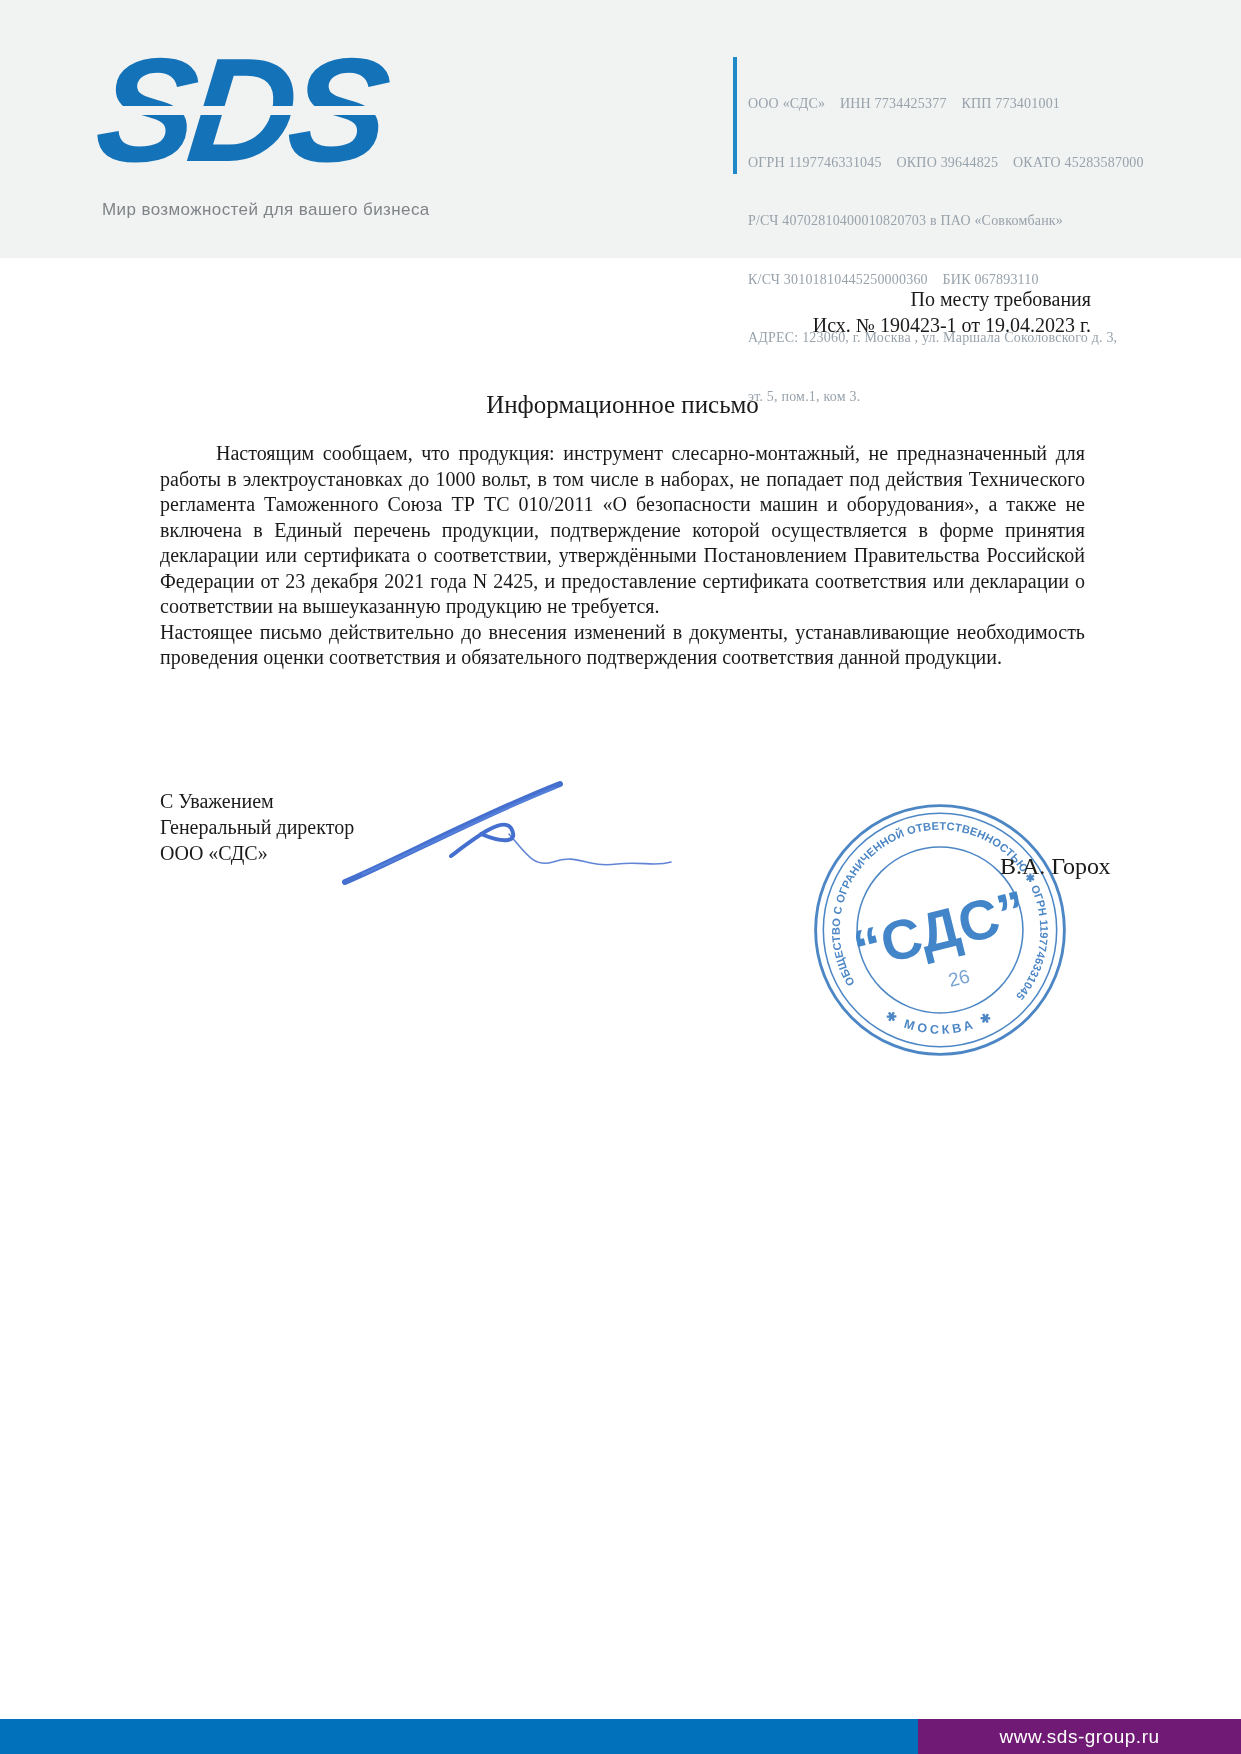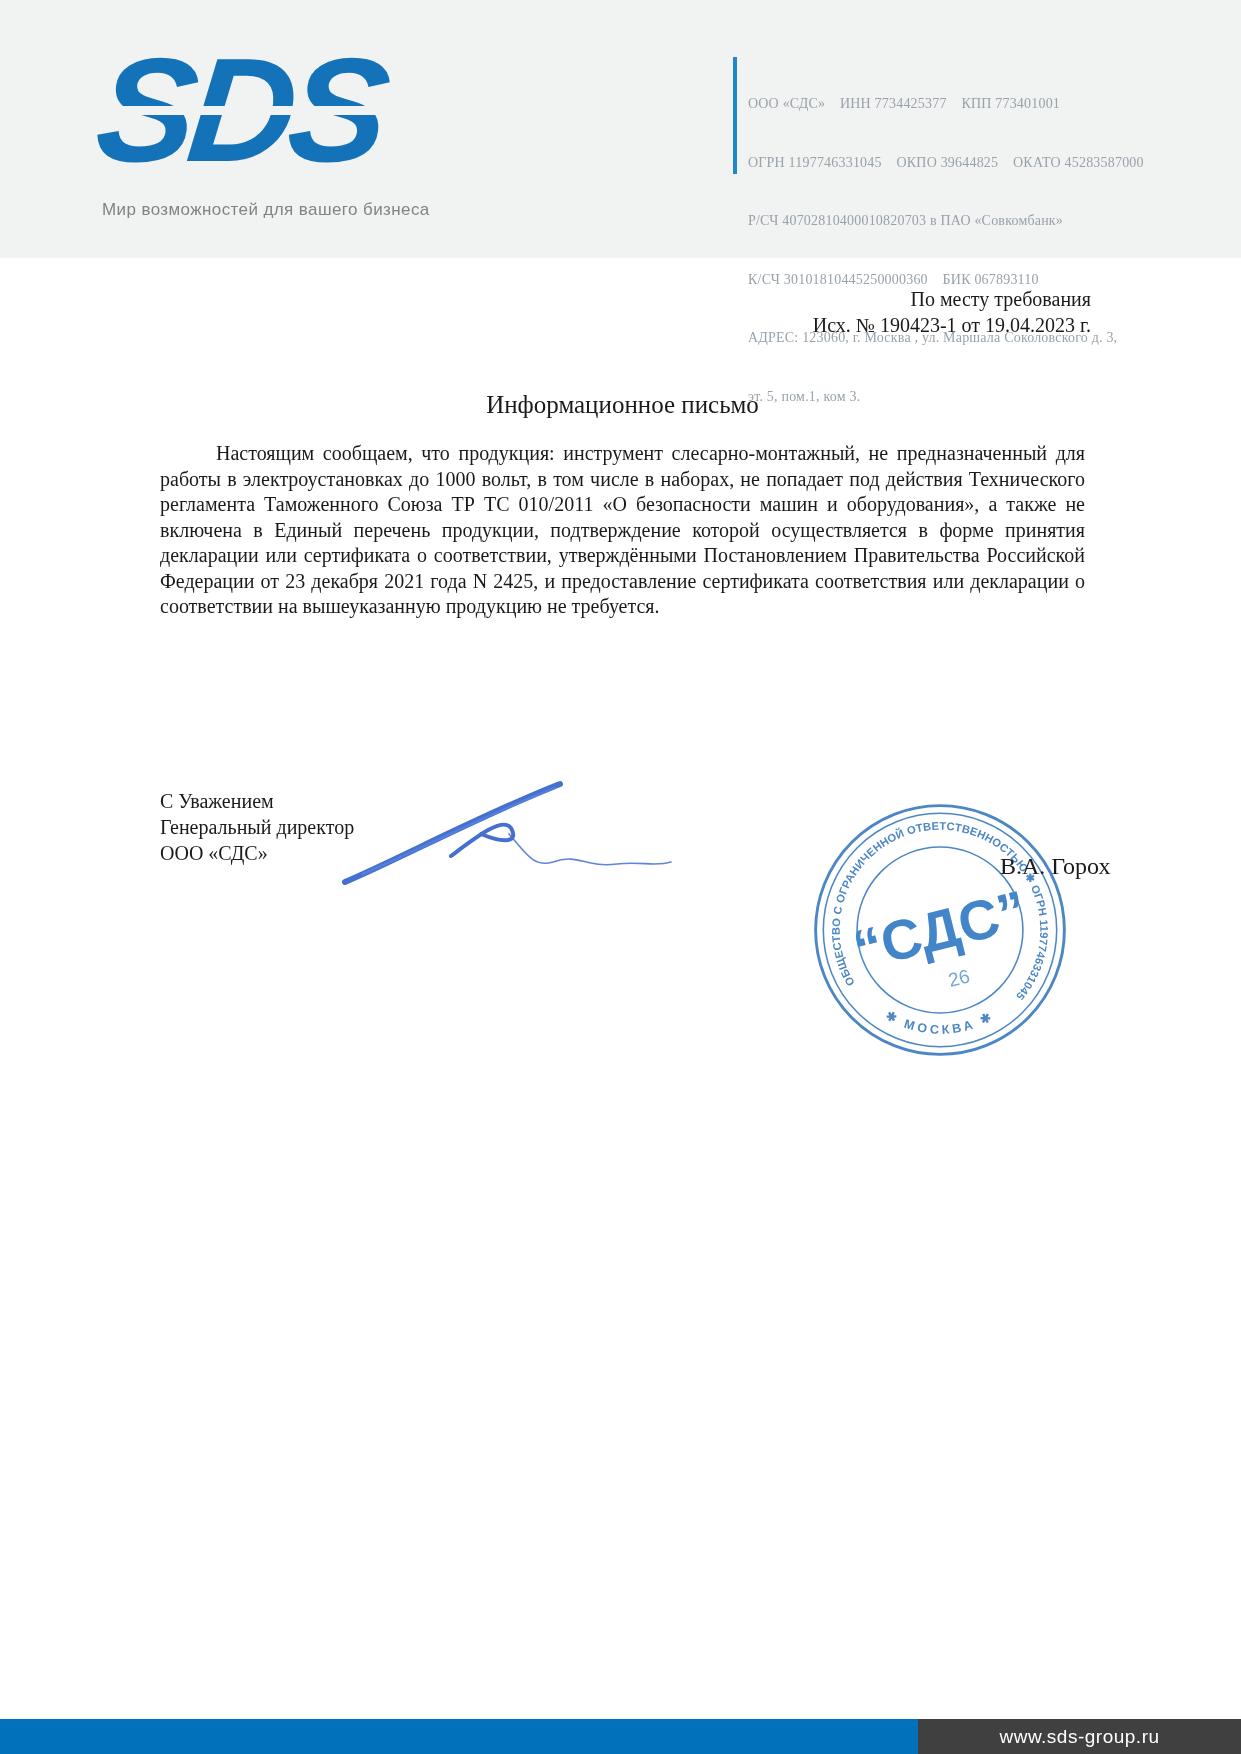--- a/index.html
+++ b/index.html
@@ -98,21 +98,21 @@
     font-size:20px; fill:#3a7abf; opacity:0.75;
   }
 
   
   .footer {
     position:absolute; left:0; bottom:0; width:1241px; height:35px;
     display:flex;
   }
   .footer-left  { width:918px; height:100%; background:#0071ba; }
   .footer-right {
-    flex:1; height:100%; background:#404040;
+    flex:1; height:100%; background:#701a75;
     display:flex; align-items:center; justify-content:center;
   }
   .footer-url {
     font-family:"Liberation Sans", sans-serif;
     font-size:19px; color:#ffffff; letter-spacing:0.5px;
   }
 </style>
 </head>
 <body>
 
@@ -138,20 +138,21 @@
   <main>
     <div class="recipient-block">
       <div>По месту требования</div>
       <div>Исх. № 190423-1 от 19.04.2023 г.</div>
     </div>
 
     <h1 class="letter-title">Информационное письмо</h1>
 
     <div class="body-text">
       <p class="indent">Настоящим сообщаем, что продукция: инструмент слесарно-монтажный, не предназначенный для работы в электроустановках до 1000 вольт, в том числе в наборах, не попадает под действия Технического регламента Таможенного Союза ТР ТС 010/2011 «О безопасности машин и оборудования», а также не включена в Единый перечень продукции, подтверждение которой осуществляется в форме принятия декларации или сертификата о соответствии, утверждёнными Постановлением Правительства Российской Федерации от 23 декабря 2021 года N 2425, и предоставление сертификата соответствия или декларации о соответствии на вышеуказанную продукцию не требуется.</p>
+      <p>Настоящее письмо действительно до внесения изменений в документы, устанавливающие необходимость проведения оценки соответствия и обязательного подтверждения соответствия данной продукции.</p>
     </div>
 
     <div class="signoff">
       <div>С Уважением</div>
       <div>Генеральный директор</div>
       <div>ООО «СДС»</div>
     </div>
 
     <svg class="signature" viewBox="0 0 345 128">
       <g fill="none" stroke-linecap="round" stroke-linejoin="round">

